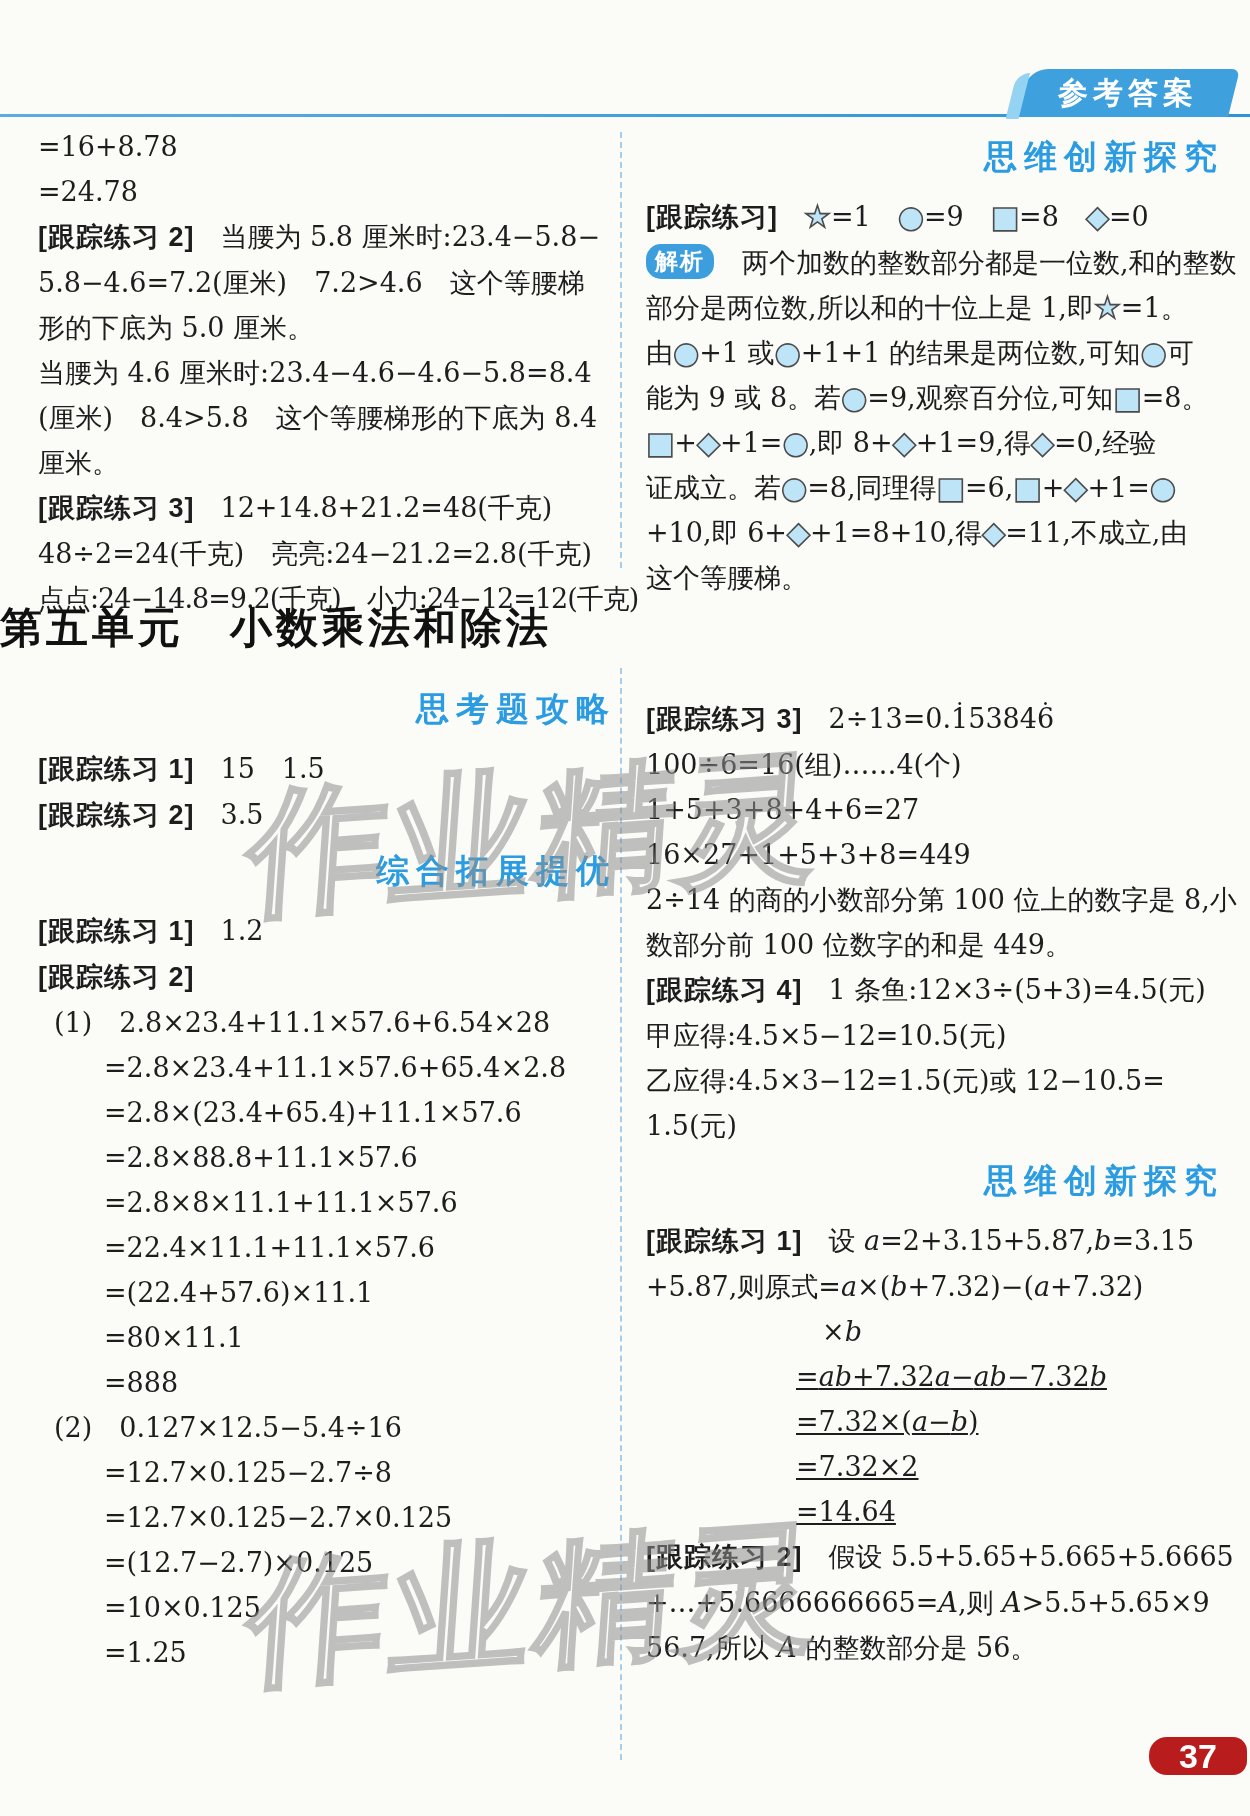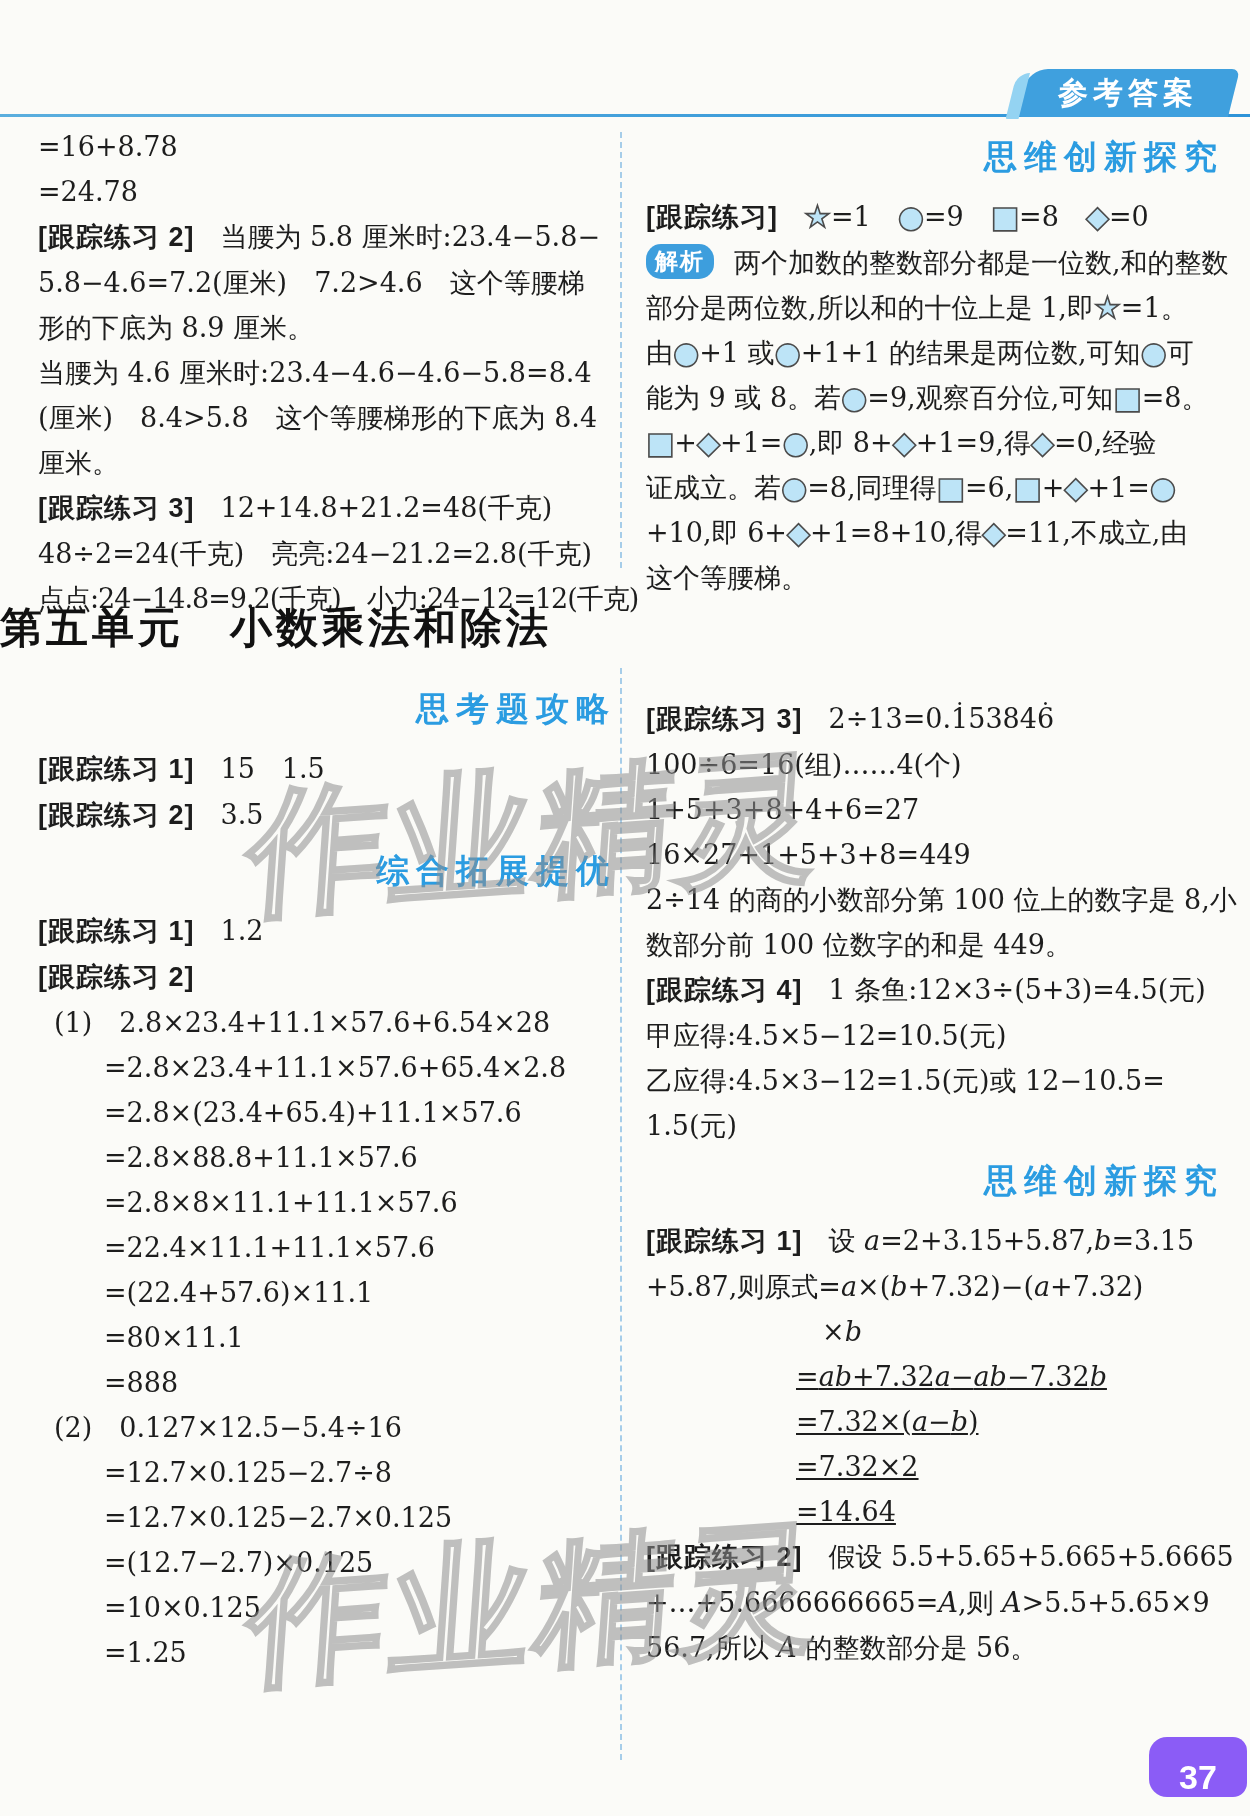--- a/index.html
+++ b/index.html
@@ -46,65 +46,65 @@
 
   
   #unit-title{position:absolute;left:0;top:600px;width:100%;text-align:left;
           font-family:"Liberation Sans","DejaVu Sans",sans-serif;font-weight:bold;
           font-size:42px;letter-spacing:4px;color:#111;}
 
   
   .abadge{display:inline-block;background:#3d9edd;color:#fff;
           font-family:"Liberation Sans","DejaVu Sans",sans-serif;font-weight:bold;
           font-size:23px;line-height:32px;padding:1px 9px 2px;border-radius:15px;
-          margin-right:20px;vertical-align:3px;letter-spacing:2px;}
+          margin-right:28px;vertical-align:3px;letter-spacing:2px;}
 
   
   .shp{font-family:"DejaVu Sans",sans-serif;font-style:normal;font-size:30px;
        color:#bde4f7;-webkit-text-stroke:1.6px #4b4b4b;vertical-align:-1px;}
 
   
   .rd{position:relative;}
   .rd::after{content:"·";position:absolute;left:50%;top:-22px;transform:translateX(-50%);
        font-size:22px;color:#1d1d1d;}
 
   
   .wm{position:absolute;font-family:"DejaVu Sans",sans-serif;font-weight:bold;
       font-size:138px;letter-spacing:6px;color:transparent;
       -webkit-text-stroke:3px #8f8f8f;opacity:.55;white-space:nowrap;
       transform:rotate(-4deg) skewX(-8deg);pointer-events:none;}
   #wm-1{left:248px;top:742px;}
   #wm-2{left:248px;top:1512px;}
 
   
-  #page-num{position:absolute;right:3px;top:1737px;min-width:98px;height:60px;
-      background:#8b5cf6;border-radius:18px 14px 14px 18px;color:#fff;
+  #page-num{position:absolute;right:3px;top:1737px;min-width:98px;height:38px;
+      background:#b91c1c;border-radius:18px 14px 14px 18px;color:#fff;
       font-family:"Liberation Sans","DejaVu Sans",sans-serif;font-weight:bold;font-size:34px;
-      display:flex;align-items:flex-end;justify-content:center;}
+      display:flex;align-items:center;justify-content:center;}
 </style>
 </head>
 <body>
 
 <div id="page">
 
   <div id="top-rule"></div>
 
   <div id="ref-badge">
     <span>参考答案</span>
   </div>
 
   <div id="divider-top" class="divider"></div>
   <div id="divider-bottom" class="divider"></div>
 
   <div id="left-top" class="col">
       <div class="line"><span class="txt">=16+8.78</span></div>
       <div class="line"><span class="txt">=24.78</span></div>
       <div class="line"><span class="lbl">[跟踪练习 2]</span><span class="txt">当腰为 5.8 厘米时:23.4−5.8−</span></div>
       <div class="line"><span class="txt">5.8−4.6=7.2(厘米)　7.2&gt;4.6　这个等腰梯</span></div>
-      <div class="line"><span class="txt">形的下底为 8.9 厘米。</span></div>
+      <div class="line"><span class="txt">形的下底为 5.0 厘米。</span></div>
       <div class="line"><span class="txt">当腰为 4.6 厘米时:23.4−4.6−4.6−5.8=8.4</span></div>
       <div class="line"><span class="txt">(厘米)　8.4&gt;5.8　这个等腰梯形的下底为 8.4</span></div>
       <div class="line"><span class="txt">厘米。</span></div>
       <div class="line"><span class="lbl">[跟踪练习 3]</span><span class="txt">12+14.8+21.2=48(千克)</span></div>
       <div class="line"><span class="txt">48÷2=24(千克)　亮亮:24−21.2=2.8(千克)</span></div>
       <div class="line sq"><span class="txt">点点:24−14.8=9.2(千克)　小力:24−12=12(千克)</span></div>
     </div>
 
   <div id="right-top" class="col">
     <div class="h-blue">思维创新探究</div>

